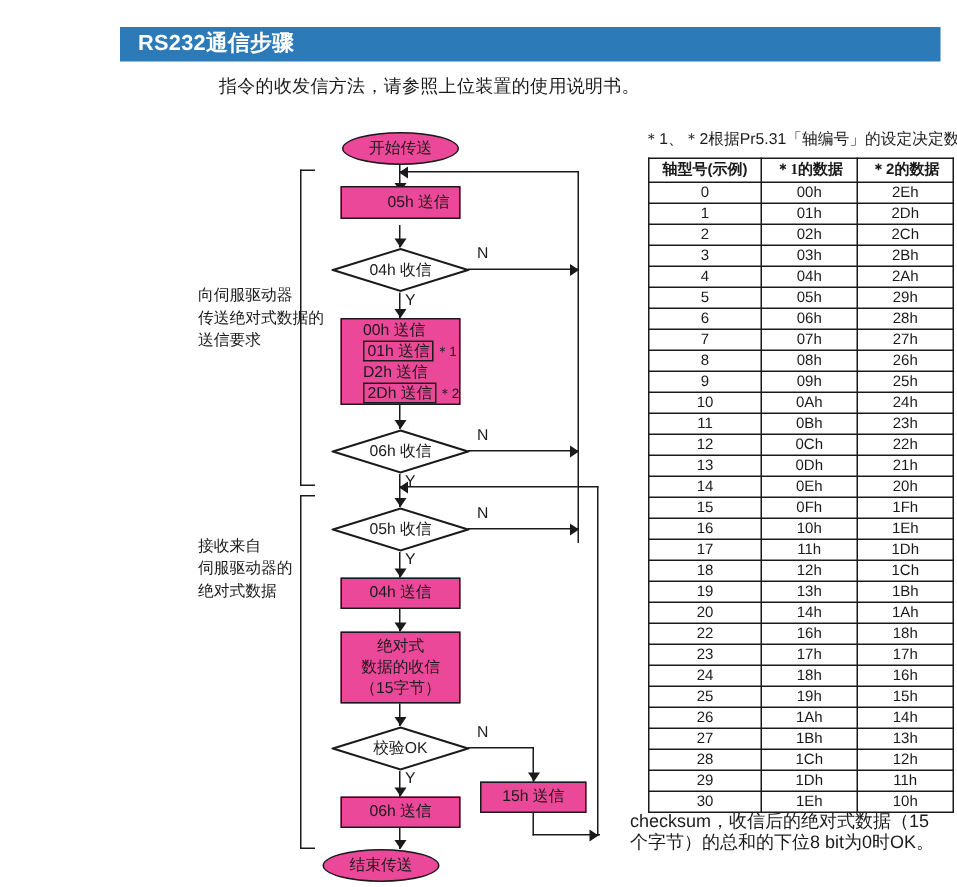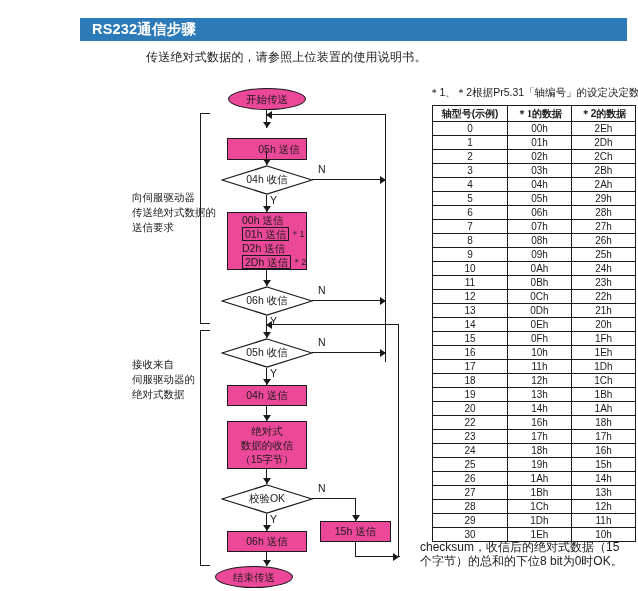--- a/index.html
+++ b/index.html
@@ -193,32 +193,32 @@
     color: #1a1a1a;
   }
 </style>
 </head>
 <body>
 
 <div class="page">
 
   <div id="header-bar"></div>
   <div id="header-title">RS232通信步骤</div>
-  <div id="subtitle">传送绝对式数据的，请参照上位装置的使用说明书。</div>
+  <div id="subtitle">指令的收发信方法，请参照上位装置的使用说明书。</div>
 
   <div class="fc" style="left:0;top:0;width:420px;height:591px;">
 
     <div class="node oval" style="left:228px; top:88px; width:78px; height:22px;">
       <span>开始传送</span>
     </div>
 
     <div class="line vline" style="left:266px; top:110px; height:18px;"></div>
     <div class="arrow-down" style="left:263px; top:122px;"></div>
 
-    <div class="node" style="left:227px; top:138px; width:80px; height:22px;padding-left:24px;">
+    <div class="node" style="left:227px; top:124px; width:80px; height:22px;padding-left:24px;">
       <span>05h 送信</span>
     </div>
 
     <div class="line vline" style="left:266px; top:150px; height:15px;"></div>
     <div class="arrow-down" style="left:263px; top:159px;"></div>
 
     <div class="diamond-wrap" style="left:221px; top:165px; width:92px; height:30px;">
       <svg width="92" height="30" viewBox="0 0 92 30">
         <polygon points="46,1 91,15 46,29 1,15" fill="#ffffff" stroke="#1a1a1a" stroke-width="1.3"></polygon>
       </svg>

